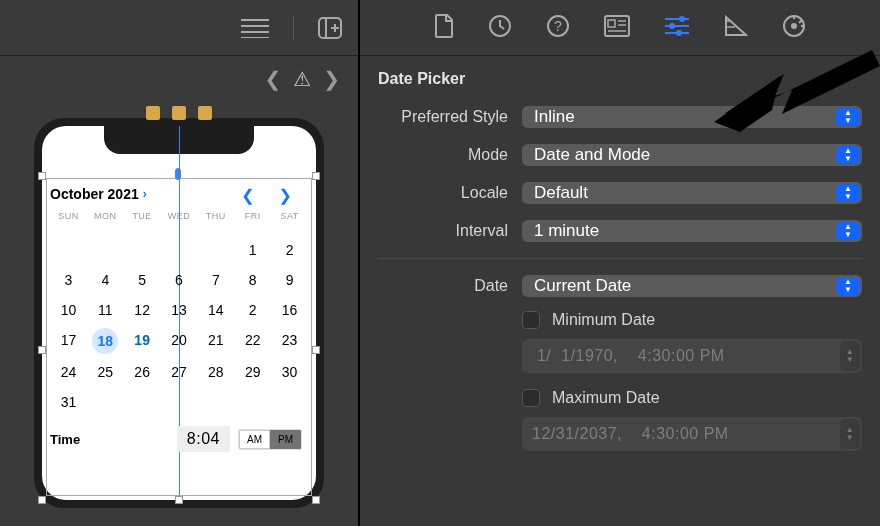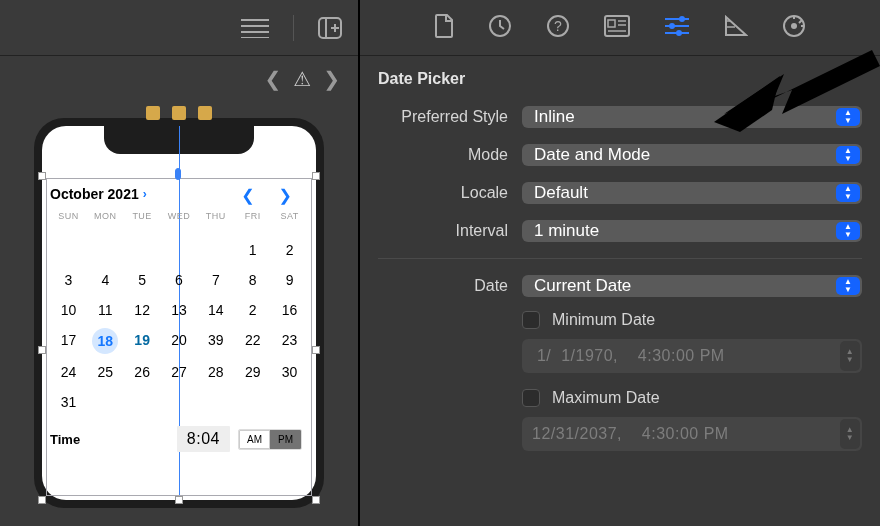--- a/index.html
+++ b/index.html
@@ -240,21 +240,21 @@
                 <span>11</span>
                 <span>12</span>
                 <span>13</span>
                 <span>14</span>
                 <span>2</span>
                 <span>16</span>
                 <span>17</span>
                 <span class="sel">18</span>
                 <span class="today">19</span>
                 <span>20</span>
-                <span>39</span>
+                <span>21</span>
                 <span>22</span>
                 <span>23</span>
                 <span>24</span>
                 <span>25</span>
                 <span>26</span>
                 <span>27</span>
                 <span>28</span>
                 <span>29</span>
                 <span>30</span>
                 <span>31</span>

